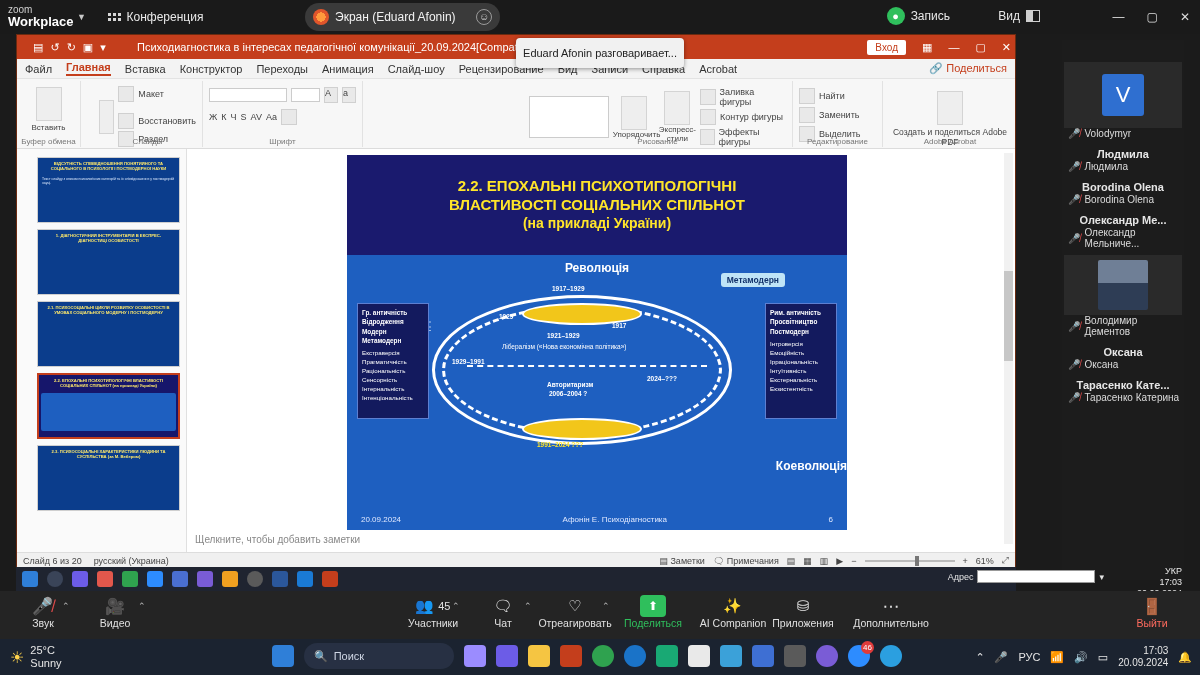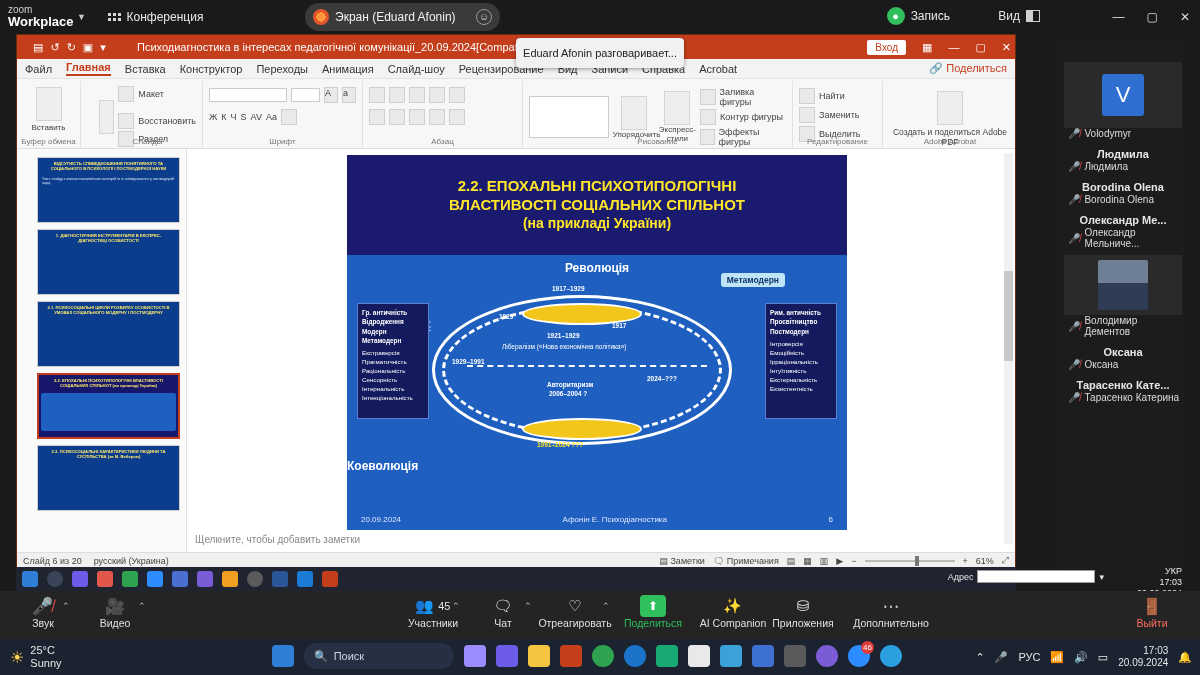--- a/index.html
+++ b/index.html
@@ -284,37 +284,20 @@
           <span>К</span>
           <span>Ч</span>
           <span>S</span>
           <span>AV</span>
           <span>Аа</span>
           <span class="btn-sq"></span>
         </div>
         <div class="gl">Шрифт</div>
       </div>
 
-      <div class="grp" style="left:346px;width:160px;">
-        <div class="mini-row" style="margin-top:4px;">
-          <span class="btn-sq"></span>
-          <span class="btn-sq"></span>
-          <span class="btn-sq"></span>
-          <span class="btn-sq"></span>
-          <span class="btn-sq"></span>
-        </div>
-        <div class="mini-row" style="margin-top:6px;">
-          <span class="btn-sq"></span>
-          <span class="btn-sq"></span>
-          <span class="btn-sq"></span>
-          <span class="btn-sq"></span>
-          <span class="btn-sq"></span>
-        </div>
-        <div class="gl">Абзац</div>
-      </div>
 
       <div class="grp" style="left:506px;width:270px;">
         <div class="mini-row" style="margin-top:4px;">
           <div style="width:88px;height:42px;border:1px solid #ccc;background:#fff;"></div>
           <div style="text-align:center;font-size:8px;width:42px;"><div class="btn-lg" style="margin:0 auto;"></div><span>Упорядочить</span></div>
           <div style="text-align:center;font-size:8px;width:40px;"><div class="btn-lg" style="margin:0 auto;"></div><span>Экспресс-стили</span></div>
           <div>
             <div class="mini-row">
                 <span class="btn-sq"></span>
                 <span>Заливка фигуры</span>
@@ -438,21 +421,21 @@
 Просвітництво
 Постмодерн</b>
               <div>Інтроверсія</div>
               <div>Емоційність</div>
               <div>Ірраціональність</div>
               <div>Інтуїтивність</div>
               <div>Екстернальність</div>
               <div>Екзистентність</div>
             </div>
 
-            <div class="d-lbl" style="left:0;right:0;top:204px;text-align:left;font-size:12px;">Коеволюція</div>
+            <div class="d-lbl" style="left:0;right:0;top:204px;text-align:right;font-size:12px;">Коеволюція</div>
           </div>
 
           <div class="slide-ftr">
             <span>20.09.2024</span>
             <span>Афонін Е. Психодіагностика</span>
             <span>6</span>
           </div>
         </div>
 
         <div class="scroll-v">

